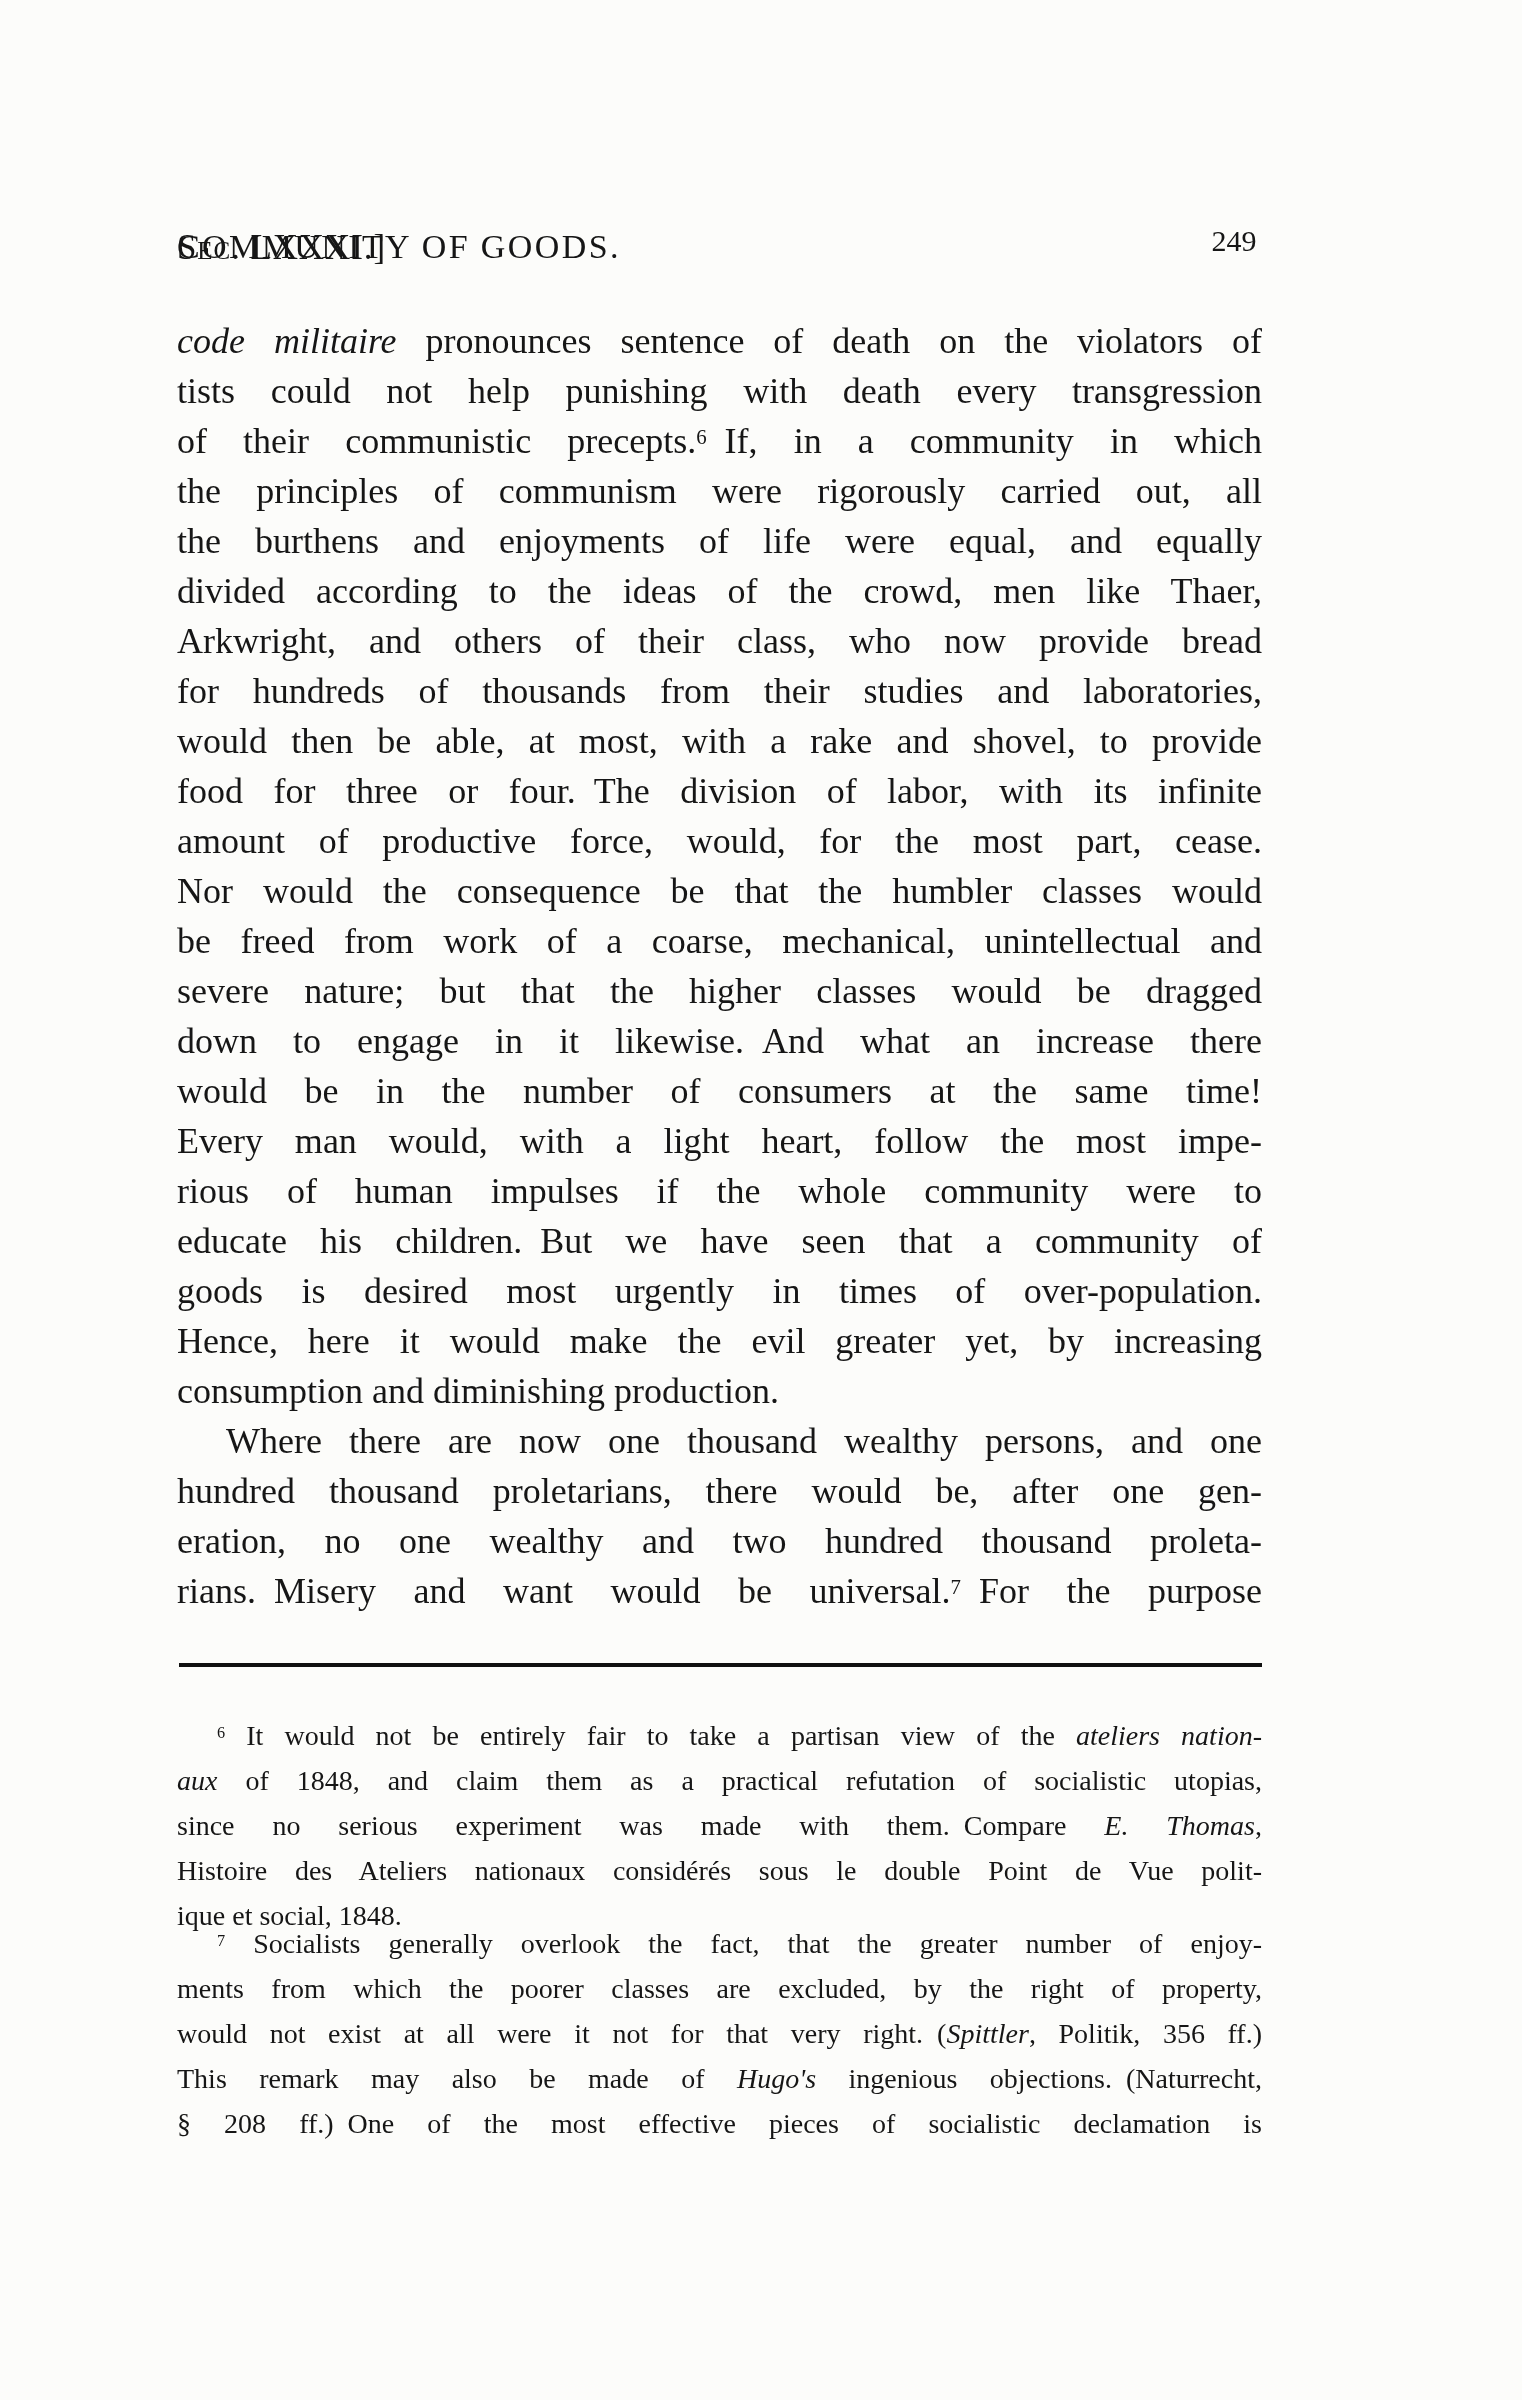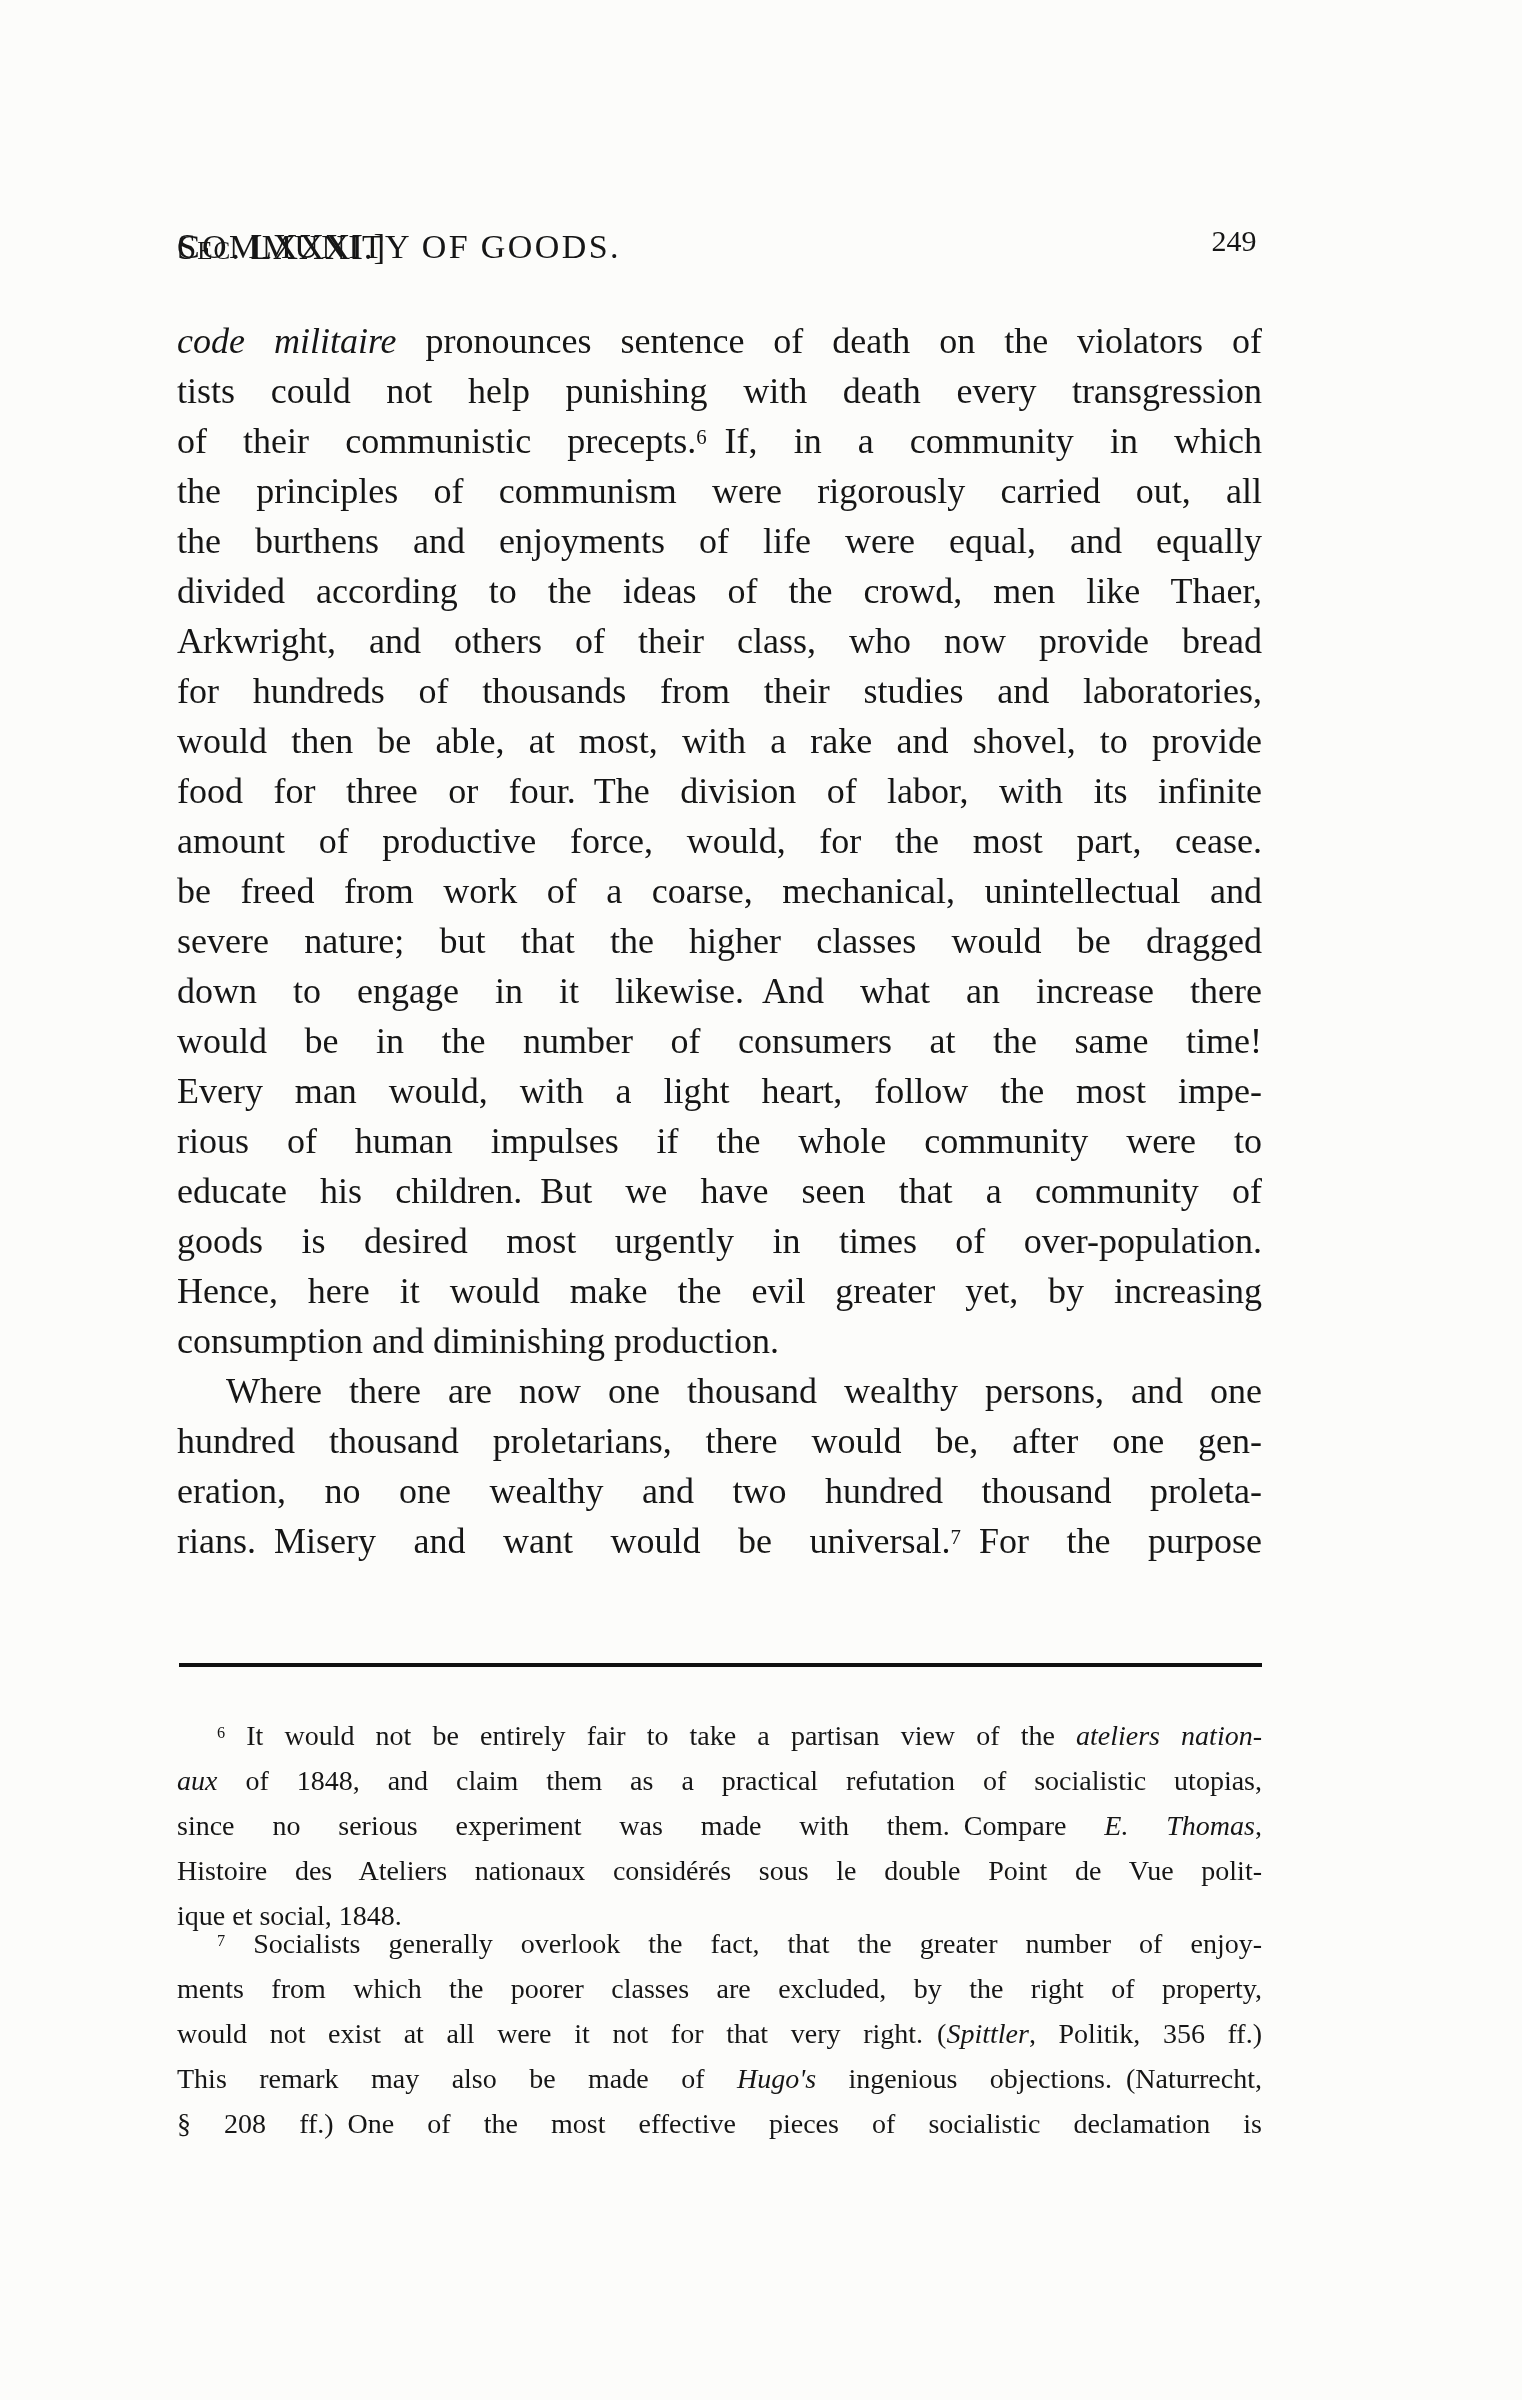--- a/index.html
+++ b/index.html
@@ -81,20 +81,21 @@
       <div class="line j"><span>tists could not help punishing with death every transgression</span></div>
       <div class="line j"><span>of their communistic precepts.</span><span class="sup">6</span><span> If, in a community in which</span></div>
       <div class="line j"><span>the principles of communism were rigorously carried out, all</span></div>
       <div class="line j"><span>the burthens and enjoyments of life were equal, and equally</span></div>
       <div class="line j"><span>divided according to the ideas of the crowd, men like Thaer,</span></div>
       <div class="line j"><span>Arkwright, and others of their class, who now provide bread</span></div>
       <div class="line j"><span>for hundreds of thousands from their studies and laboratories,</span></div>
       <div class="line j"><span>would then be able, at most, with a rake and shovel, to provide</span></div>
       <div class="line j"><span>food for three or four. The division of labor, with its infinite</span></div>
       <div class="line j"><span>amount of productive force, would, for the most part, cease.</span></div>
+      <div class="line j"><span>Nor would the consequence be that the humbler classes would</span></div>
       <div class="line j"><span>be freed from work of a coarse, mechanical, unintellectual and</span></div>
       <div class="line j"><span>severe nature; but that the higher classes would be dragged</span></div>
       <div class="line j"><span>down to engage in it likewise. And what an increase there</span></div>
       <div class="line j"><span>would be in the number of consumers at the same time!</span></div>
       <div class="line j"><span>Every man would, with a light heart, follow the most impe-</span></div>
       <div class="line j"><span>rious of human impulses if the whole community were to</span></div>
       <div class="line j"><span>educate his children. But we have seen that a community of</span></div>
       <div class="line j"><span>goods is desired most urgently in times of over-population.</span></div>
       <div class="line j"><span>Hence, here it would make the evil greater yet, by increasing</span></div>
       <div class="line"><span>consumption and diminishing production.</span></div>

